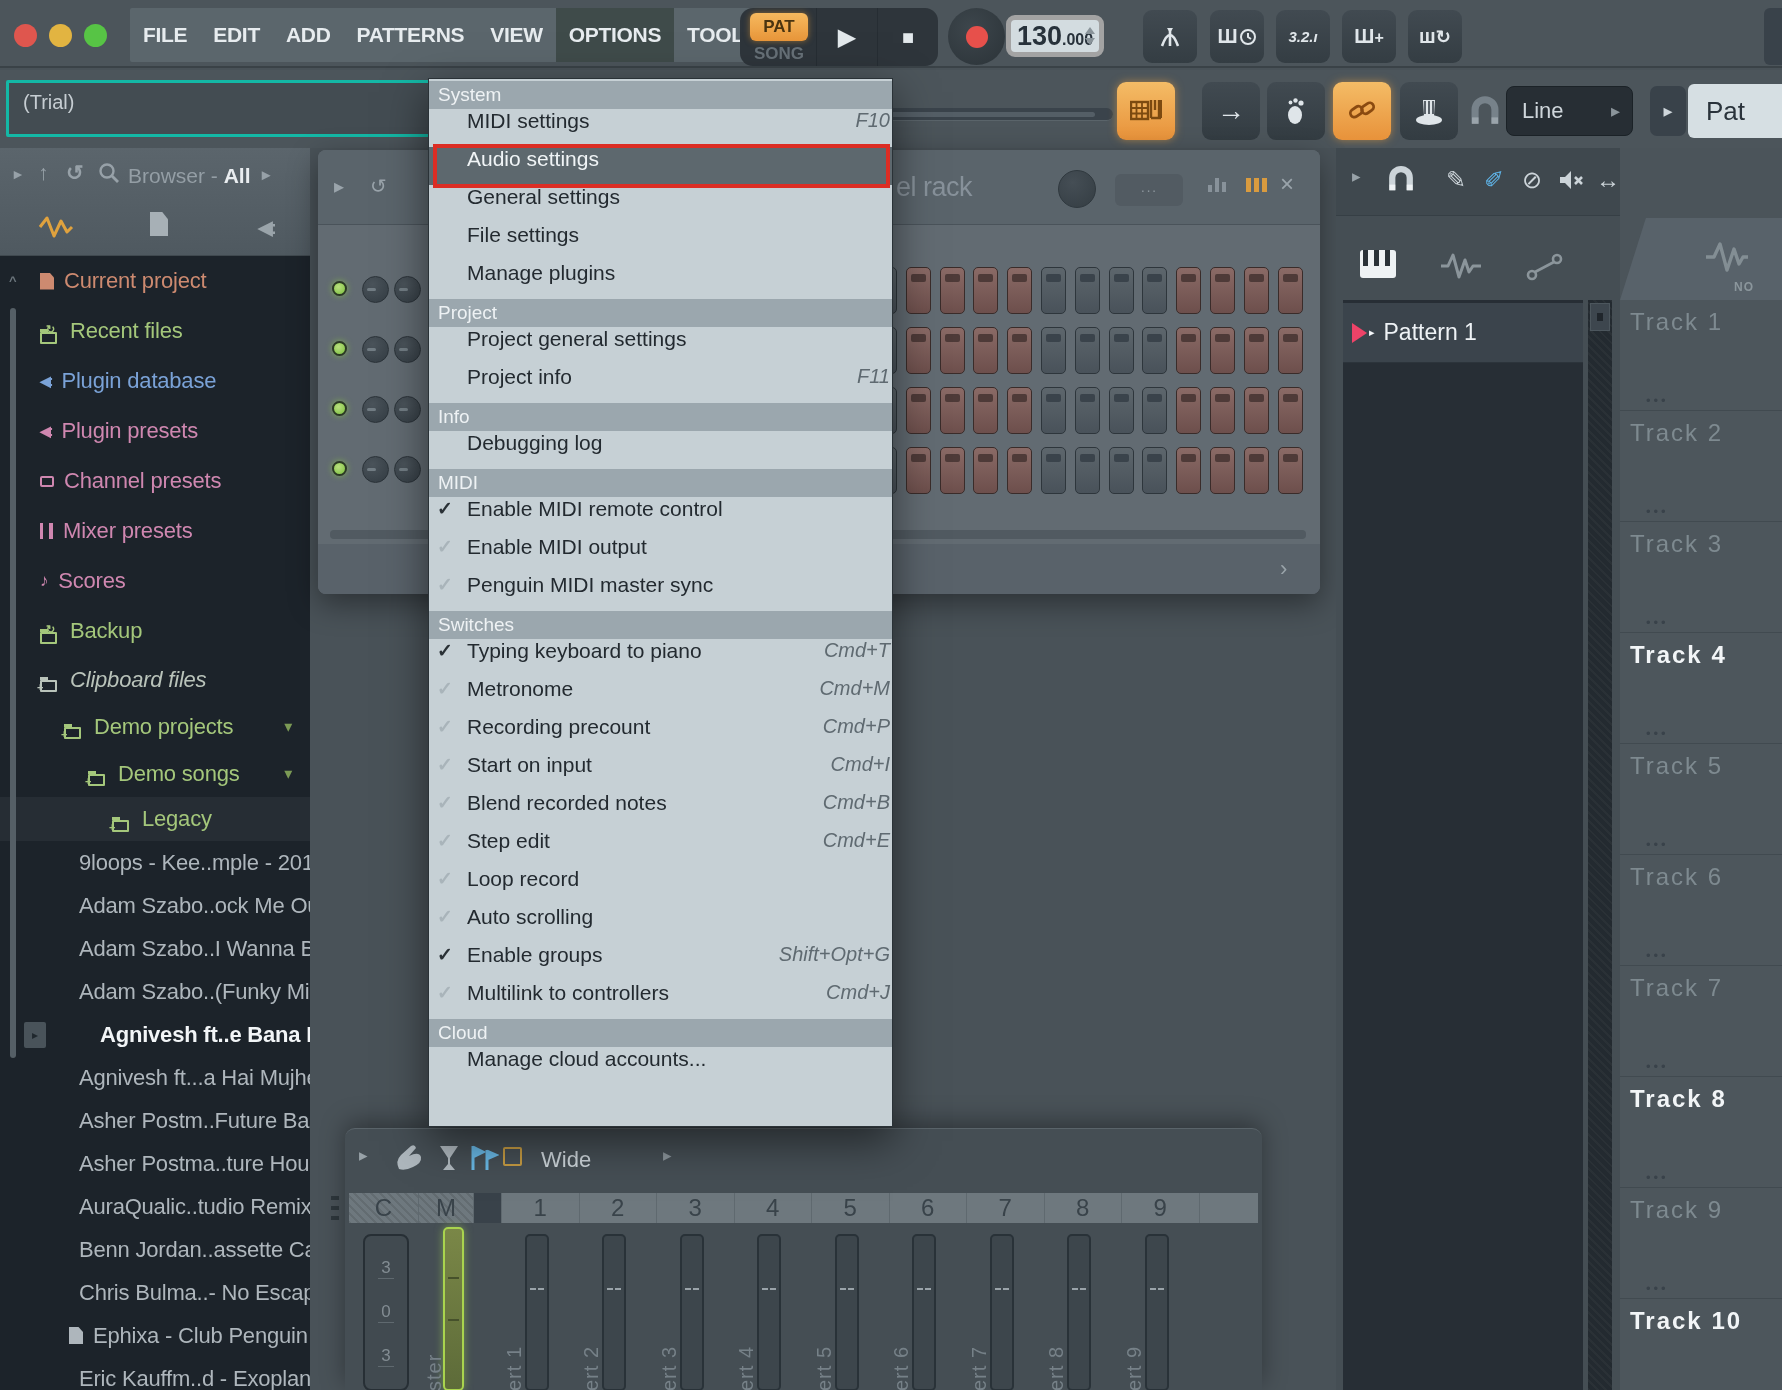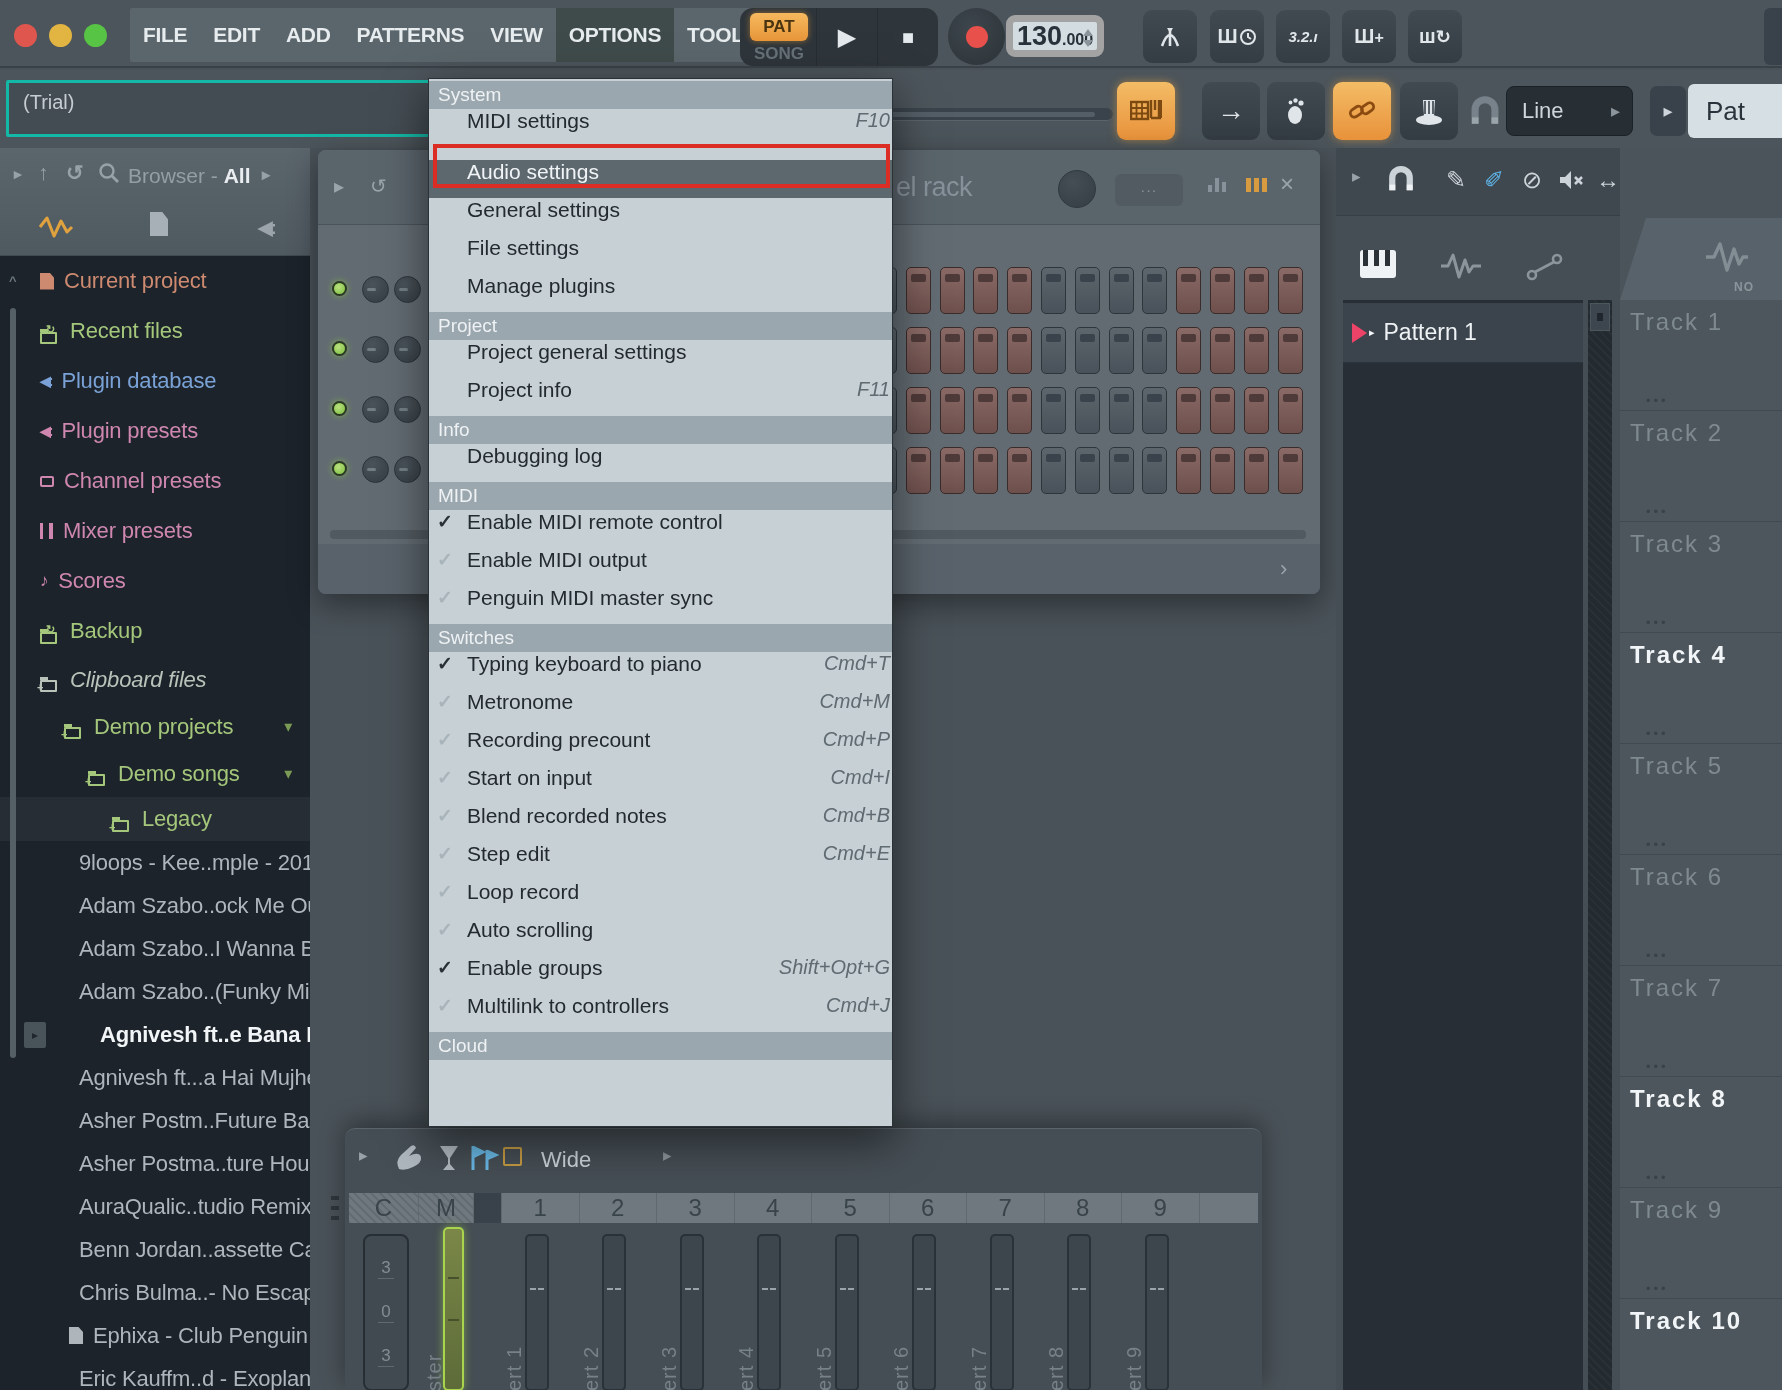--- a/index.html
+++ b/index.html
@@ -16,21 +16,21 @@
   .mb-item.active{background:#3f4b4a;}
   .transport{left:740px;top:8px;width:198px;height:58px;background:#2e353b;border-radius:13px;display:flex;}
   .patsong{width:76px;position:relative;}
   .pat-btn{position:absolute;left:10px;top:5px;width:58px;height:28px;border-radius:6px;
     background:linear-gradient(#f6b95e,#e8963a);color:#4a3410;font-weight:700;font-size:17px;
     display:flex;align-items:center;justify-content:center;box-shadow:0 0 6px rgba(240,160,50,.5);}
   .song-lbl{position:absolute;left:10px;top:36px;width:58px;text-align:center;color:#667077;font-weight:700;font-size:17px;}
   .tp-btn{width:61px;display:flex;align-items:center;justify-content:center;color:#e3e9ec;font-size:24px;border-left:1px solid #262d33;}
   .rec-outer{left:948px;top:8px;width:57px;height:57px;border-radius:50%;background:radial-gradient(circle at 40% 35%,#3d464c,#2b3338);display:flex;align-items:center;justify-content:center;}
   .rec-dot{width:22px;height:22px;border-radius:50%;background:#e7504b;}
-  .tempo{left:1006px;top:15px;width:98px;height:42px;background:#d3dce0;border-radius:9px;border:7px solid #a3a3a3;
+  .tempo{left:1006px;top:15px;width:98px;height:42px;background:#d3dce0;border-radius:9px;border:5px solid #a3a3a3;
     display:flex;align-items:center;justify-content:center;color:#27313a;}
   .tempo .big{font-size:27px;font-weight:700;}
   .tempo .small{font-size:16px;font-weight:700;margin-top:7px;}
   .tempo-arrows{position:absolute;right:4px;top:7px;display:flex;flex-direction:column;gap:4px;}
   .tri-up{width:0;height:0;border-left:5px solid transparent;border-right:5px solid transparent;border-bottom:7px solid #8a949a;}
   .tri-dn{width:0;height:0;border-left:5px solid transparent;border-right:5px solid transparent;border-top:7px solid #8a949a;}
   .tbtn{top:10px;width:54px;height:53px;background:linear-gradient(#414a51,#343d43);border-radius:9px;
     display:flex;align-items:center;justify-content:center;color:#e0e6ea;}
   .keys-g{font-size:20px;font-weight:700;}
   .count-g{font-size:15px;font-weight:700;font-style:italic;letter-spacing:0px;}
@@ -105,21 +105,21 @@
   .rack-footer .fa{position:absolute;left:962px;top:12px;color:#99a3a9;font-size:22px;}
   
   .omenu{left:428px;top:78px;width:465px;height:1049px;background:#c6d0d5;border:1px solid #2a3237;
     box-shadow:0 14px 40px rgba(0,0,0,.5);padding-top:2px;z-index:50;}
   .om-h{height:28px;background:#9ba7ae;color:#eef2f4;font-size:19px;display:flex;align-items:center;padding-left:9px;}
   .om-i{height:38px;display:flex;align-items:flex-start;color:#232a30;font-size:21px;position:relative;padding-left:38px;}
   .om-i .chk{position:absolute;left:8px;width:24px;font-size:19px;font-weight:700;}
   .om-i .chk.on{color:#2a3136;}
   .om-i .chk.off{color:#a9b4ba;}
   .om-i .sc{position:absolute;right:2px;font-style:italic;font-size:20px;color:#5f6a71;}
-  .om-i.hl{background:#5d686e;color:#f0f4f6;margin-top:13px;}
+  .om-i.hl{background:#5d686e;color:#f0f4f6;}
   .redbox{position:absolute;left:4px;width:457px;height:44px;border:4px solid #dc2d24;z-index:60;pointer-events:none;}
   
   .pl-bg{left:1336px;top:148px;width:446px;height:1242px;background:#454e54;}
   .pl-toolbar{left:1336px;top:148px;width:446px;height:68px;background:#3f484e;border-bottom:1px solid #363f45;}
   .plt-ico{position:absolute;top:18px;color:#ccd4d9;font-size:24px;}
   .picker-icons{left:1343px;top:244px;width:240px;height:56px;}
   .piano-ico{position:absolute;left:17px;top:6px;width:36px;height:28px;background:#eef2f4;border-radius:3px;overflow:hidden;}
   .piano-ico::before{content:"";position:absolute;left:3px;top:0;width:30px;height:16px;
      background:repeating-linear-gradient(90deg,#2a3238 0 5px,transparent 5px 11px);}
   .pattern-panel{left:1343px;top:300px;width:240px;height:1090px;background:#272e35;}
@@ -872,16 +872,19 @@
         <span class="chk on">✓</span>
         <span>Enable groups</span>
         <span class="sc">Shift+Opt+G</span>
       </div>
       <div class="om-i">
         <span class="chk off">✓</span>
         <span>Multilink to controllers</span>
         <span class="sc">Cmd+J</span>
       </div>
       <div class="om-h">Cloud</div>
+      <div class="om-i">
+        <span>Manage cloud accounts...</span>
+      </div>
       <div class="redbox" style="top: 65px;"></div>
     </div>
 
 </div>
 
 </body></html>

